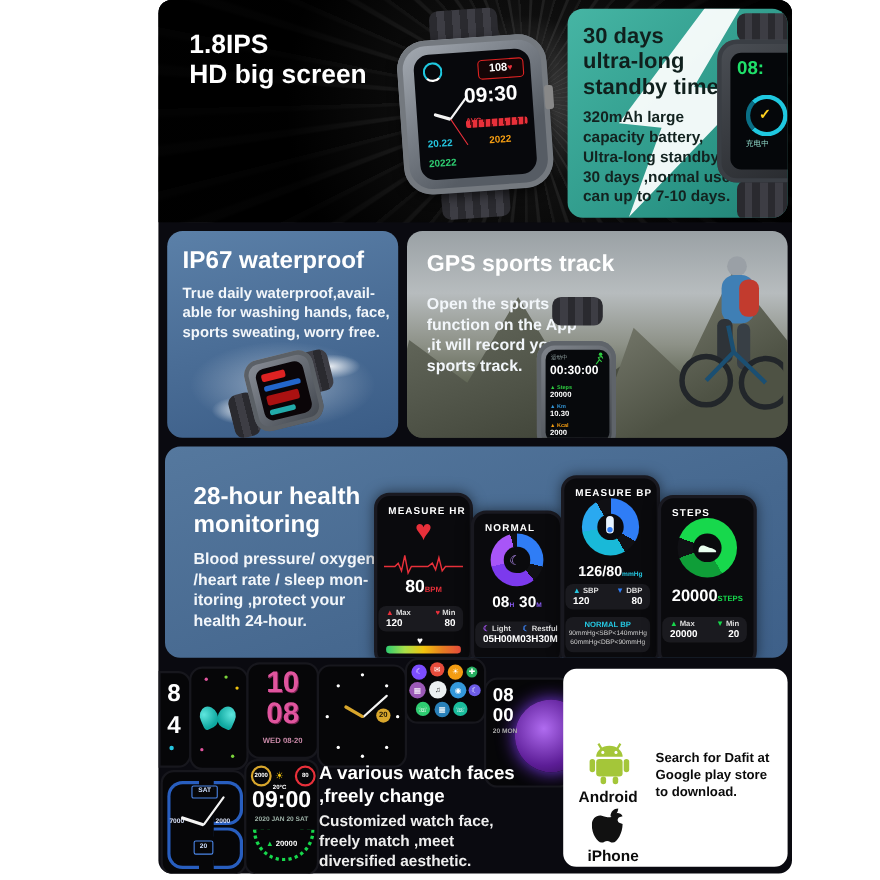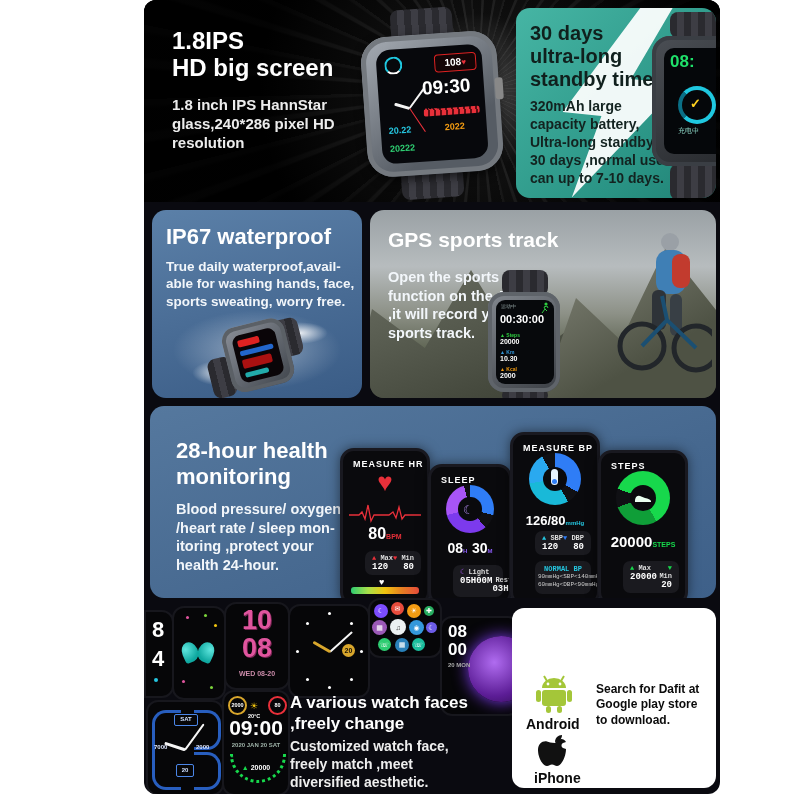--- a/index.html
+++ b/index.html
@@ -37,31 +37,31 @@
   
   .panel-ip67{left:8px;top:210px;width:210px;height:188px;border-radius:14px;overflow:hidden;background:linear-gradient(165deg,#5b80a8 0%,#4a6d96 50%,#3a5c86 100%);}
   .h3{color:#fff;font-weight:bold;font-size:22px;}
   .p3{color:#f2f6fa;font-weight:bold;font-size:13.5px;line-height:1.28;}
   .splash{position:absolute;background:radial-gradient(ellipse,rgba(255,255,255,.85),rgba(255,255,255,0) 70%);border-radius:50%;}
   .case-ip{width:64px;height:66px;border-radius:14px;background:linear-gradient(145deg,#8b9099,#3f444b);box-shadow:inset 0 0 0 4px #5b6066;}
   .scr-ip{left:10px;top:9px;width:44px;height:48px;background:#0a0508;border-radius:8px;overflow:hidden;}
 
   .panel-gps{left:226px;top:210px;width:346px;height:188px;border-radius:14px;overflow:hidden;background:linear-gradient(180deg,#9aa1a5 0%,#b7bcbe 30%,#8d9187 55%,#5d6351 75%,#3f4637 100%);}
   .mtn{position:absolute;}
-  .case-gps{left:0;top:22px;width:72px;height:100px;border-radius:16px;background:linear-gradient(145deg,#83888f,#3a3e44);box-shadow:inset 0 0 0 4px #5f646a;}
+  .case-gps{left:0;top:40px;width:72px;height:100px;border-radius:16px;background:linear-gradient(145deg,#83888f,#3a3e44);box-shadow:inset 0 0 0 4px #5f646a;}
   .scr-gps{left:8px;top:8px;width:58px;height:84px;background:#07090c;border-radius:9px;overflow:hidden;}
   .gcell{width:26px;}
   .glab{font-size:5px;font-weight:bold;}
   .gval{font-size:7px;font-weight:bold;color:#fff;}
 
   
   .panel-health{left:6px;top:406px;width:566px;height:192px;border-radius:14px;overflow:hidden;background:linear-gradient(160deg,#55789e,#46688f 60%,#3e6089);}
   .scr{position:absolute;background:#0a0a0d;border:3px solid #191920;border-radius:14px;overflow:hidden;box-shadow:0 0 12px rgba(0,0,0,.5);}
   .scr-t{color:#fff;font-size:9px;font-weight:bold;letter-spacing:1px;margin:8px 0 0 10px;}
-  .statbox{position:absolute;left:22px;right:6px;background:#1a1a1f;border-radius:7px;display:flex;justify-content:flex-start;padding:3px 7px;font-family:Liberation Mono, monospace;}
+  .statbox{position:absolute;left:1px;right:6px;background:#1a1a1f;border-radius:7px;display:flex;justify-content:space-between;padding:3px 7px;}
   .sl{font-size:7px;font-weight:bold;color:#ddd;}
   .sv{font-size:9px;font-weight:bold;color:#fff;}
   .donut{position:absolute;border-radius:50%;}
   .donut::after{content:"";position:absolute;inset:26%;background:#0a0a0d;border-radius:50%;}
   .bigv{font-weight:bold;color:#fff;}
   .gradbar{position:absolute;left:8px;right:8px;height:7px;border-radius:3px;background:linear-gradient(90deg,#2ecc71,#a8e04a,#f1c40f,#e67e22,#e74c3c);}
 
   
   .face{position:absolute;background:#060608;border:2px solid #17171d;border-radius:12px;overflow:hidden;}
   .h4{color:#fff;font-weight:bold;font-size:17px;line-height:1.25;}
@@ -79,23 +79,20 @@
 </style>
 </head>
 <body>
 
 <div id="canvas">
  <div id="strip">
 
   <div class="abs sec-top">
     <div class="abs h1 pre" style="left:28px;top:28px;">1.8IPS
 HD big screen</div>
-    <div class="abs p1 pre" style="left:28px;top:96px;">1.8 inch IPS HannStar
-glass,240*286 pixel HD
-resolution</div>
 
     <div class="abs watch-main">
       <div class="abs strap" style="left:40px;top:0;width:62px;height:34px;"></div>
       <div class="abs strap" style="left:40px;top:160px;width:62px;height:30px;"></div>
       <div class="abs case-main">
         <div class="abs" style="left:132px;top:48px;width:8px;height:22px;background:#888;border-radius:3px;"></div>
         <div class="abs scr-main">
           <div class="abs" style="left:8px;top:7px;width:14px;height:14px;border-radius:50%;border:2px solid #1fc8e0;border-bottom-color:#fff;"></div>
           <div class="abs hrpill">
             <span>108</span><span style="color:#e8303a;font-size:8px;">♥</span>
@@ -236,21 +233,21 @@
         <div style="text-align:right;">
               <div class="sl"><span style="color:#e8303a;">♥</span> <span>Min</span></div>
               <div class="sv">80</div>
             </div>
       </div>
       <div class="gradbar" style="top:136px;"></div>
       <div class="abs" style="left:36px;top:126px;color:#fff;font-size:9px;">♥</div>
     </div>
 
     <div class="scr" style="left:278px;top:58px;width:78px;height:136px;">
-      <div class="scr-t">SLEEP</div>
+      <div class="scr-t">NORMAL</div>
       <div class="donut" style="left:15px;top:18px;width:48px;height:48px;background:conic-gradient(#2f7df6 0deg 105deg,#101014 105deg 140deg,#7c3aed 140deg 255deg,#a855f7 255deg 345deg,#101014 345deg 360deg);"></div>
       <div class="abs" style="left:32px;top:36px;color:#b48cf2;font-size:12px;z-index:2;">☾</div>
       <div class="abs" style="left:0;top:72px;width:100%;text-align:center;">
         <span class="bigv" style="font-size:14px;">08</span><span style="color:#8b5cf6;font-size:6px;font-weight:bold;">H</span>
         <span class="bigv" style="font-size:14px;">30</span><span style="color:#8b5cf6;font-size:6px;font-weight:bold;">M</span>
       </div>
       <div class="statbox" style="top:98px;">
         <div>
               <div class="sl"><span style="color:#a855f7;">☾</span> <span>Light</span></div>
               <div class="sv">05H00M</div>

